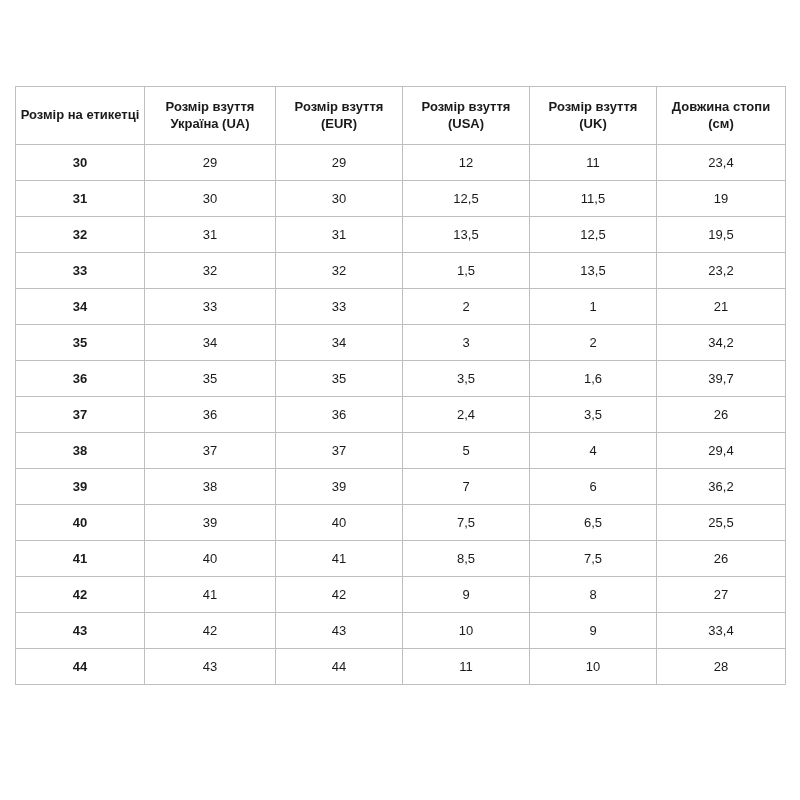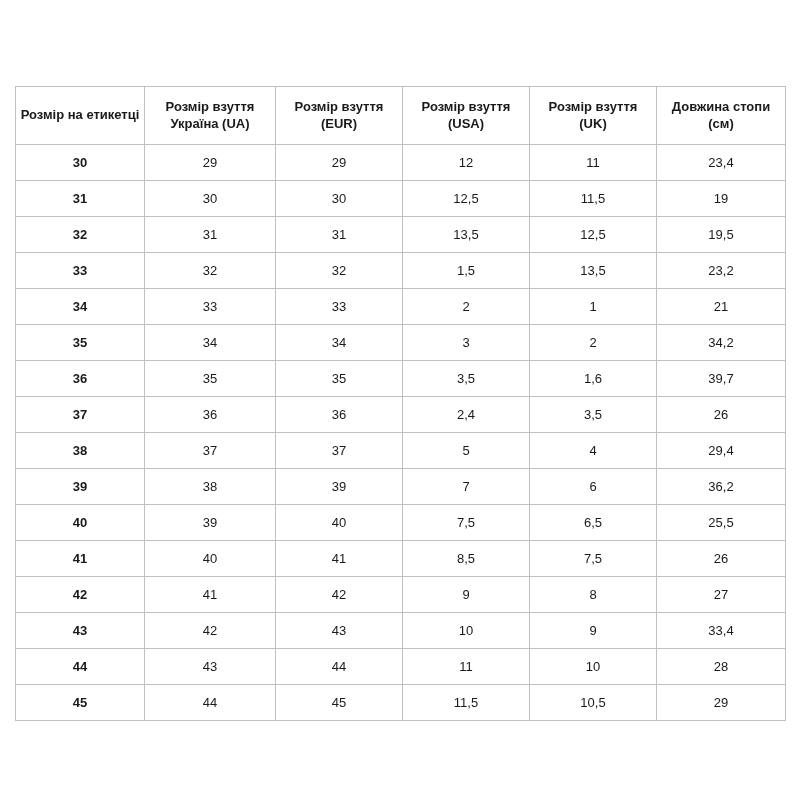--- a/index.html
+++ b/index.html
@@ -199,24 +199,16 @@
           <td>33,4</td>
         </tr>
         <tr>
           <td class="first-col">44</td>
           <td>43</td>
           <td>44</td>
           <td>11</td>
           <td>10</td>
           <td>28</td>
         </tr>
-        <tr>
-          <td class="first-col">45</td>
-          <td>44</td>
-          <td>45</td>
-          <td>11,5</td>
-          <td>10,5</td>
-          <td>29</td>
-        </tr>
       </tbody>
     </table>
   </div>
 </div>
 
 </body></html>

